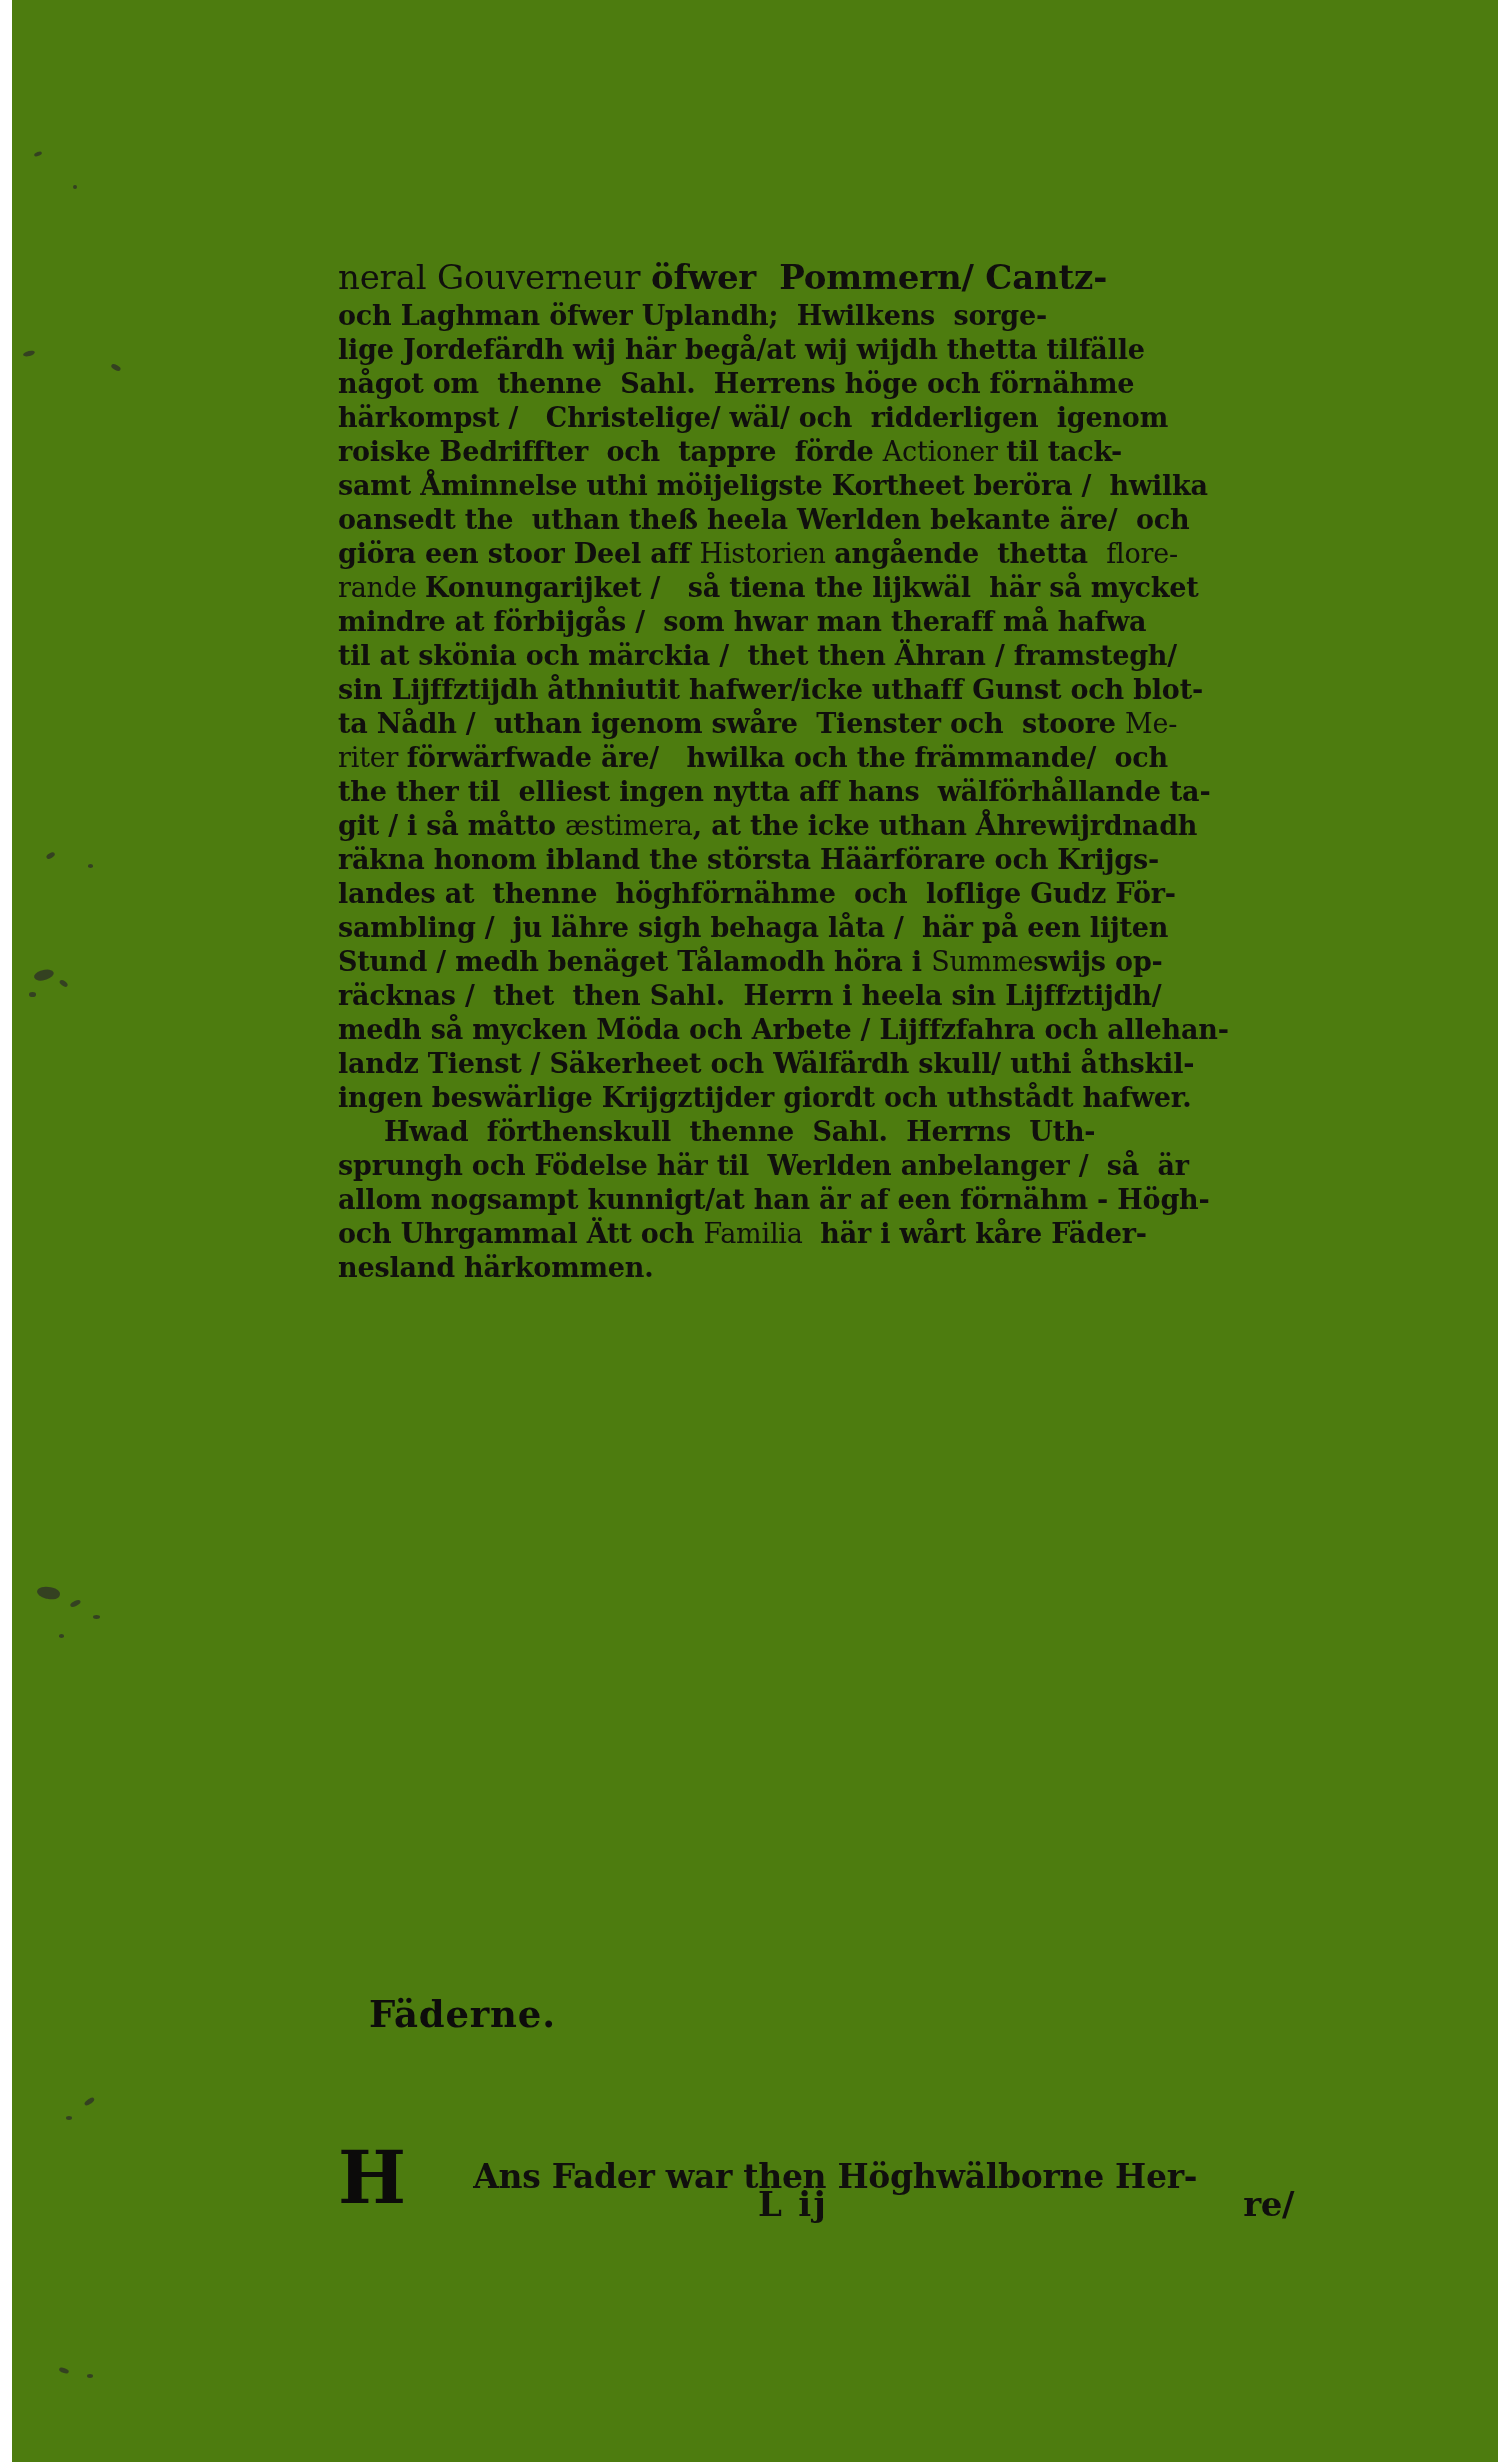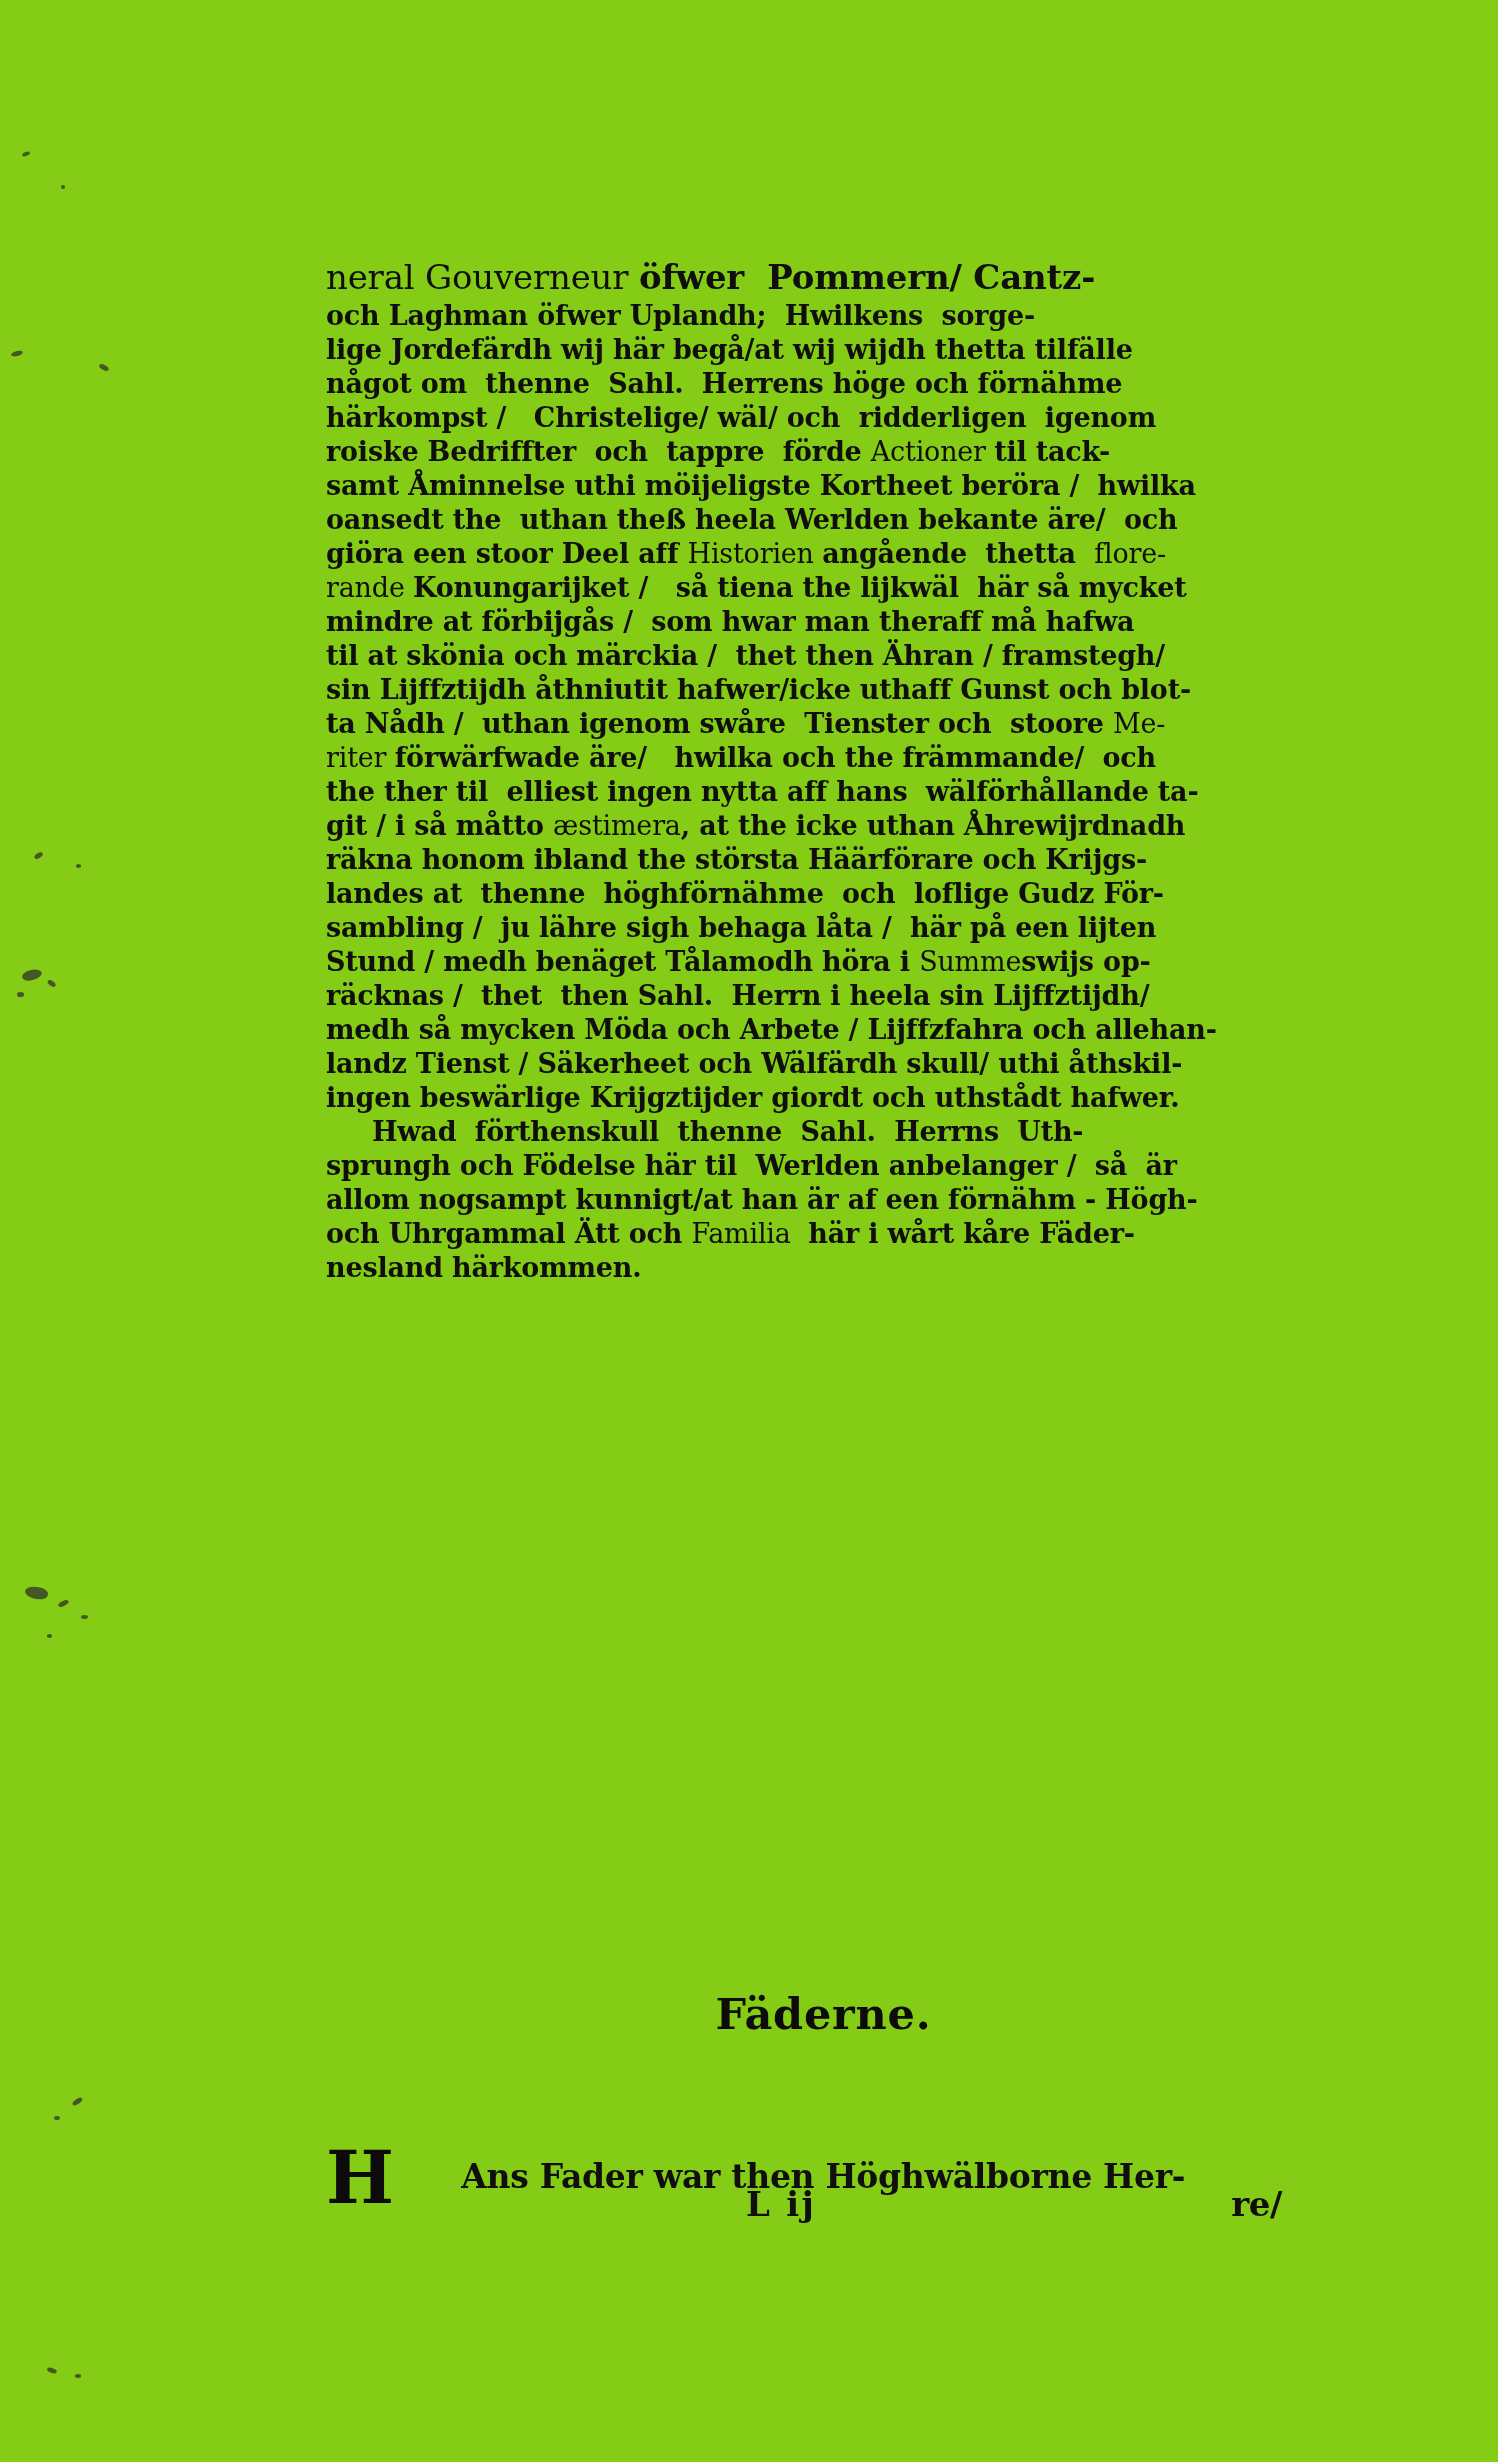--- a/index.html
+++ b/index.html
@@ -12,21 +12,22 @@
     height: 2462px;
     position: relative;
     overflow: hidden;
     font-family: "DejaVu Serif", serif;
   }
 
   
   .scan-page {
     position: absolute;
     inset: 0;
-    background: #84cc16;
+    background: #4d7c0f;
+    margin-left: 12px;
   }
 
   
   .margin-speckle {
     position: absolute;
     left: 0; top: 0;
     width: 311px; height: 100%;
     pointer-events: none;
   }
   .speck {
@@ -85,25 +86,24 @@
     height: 39px;
     letter-spacing: -0.4px;
   }
 
   
   .section-heading {
     position: absolute;
     left: 326px;
     top: 1984px;
     width: 933px;
-    text-align: center;
     color: #0d0c0b;
     font-family: "DejaVu Serif", serif;
     font-weight: 700;
-    font-size: 43px;
+    font-size: 37px;
     line-height: 61px;
     letter-spacing: 0.8px;
     padding-left: 31px;
   }
 
   
   .closing {
     position: absolute;
     left: 326px;
     top: 2114px;

